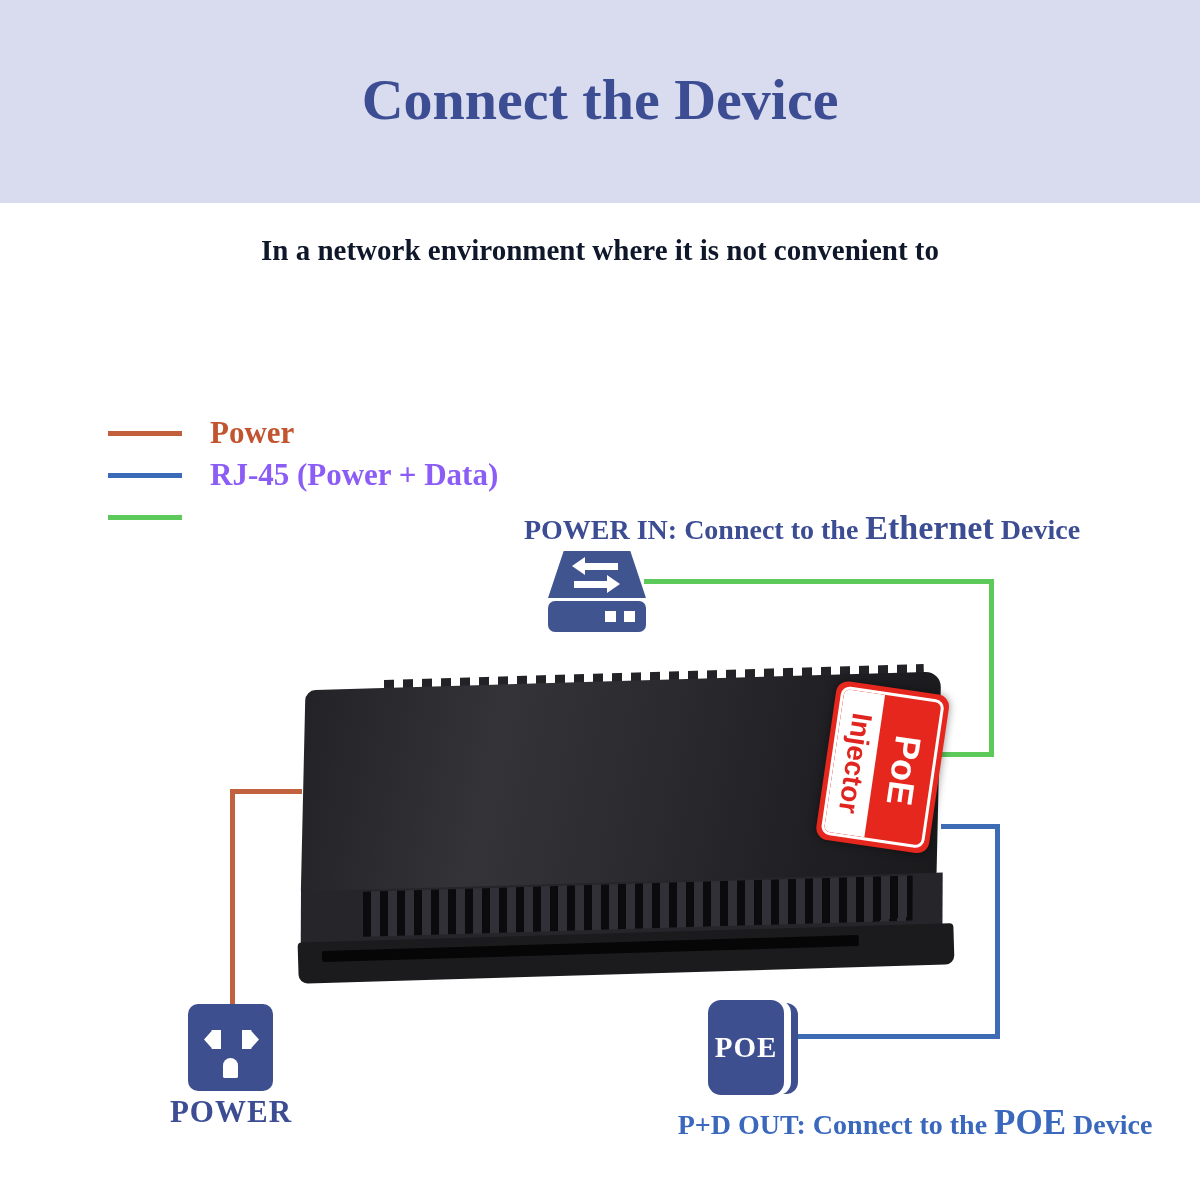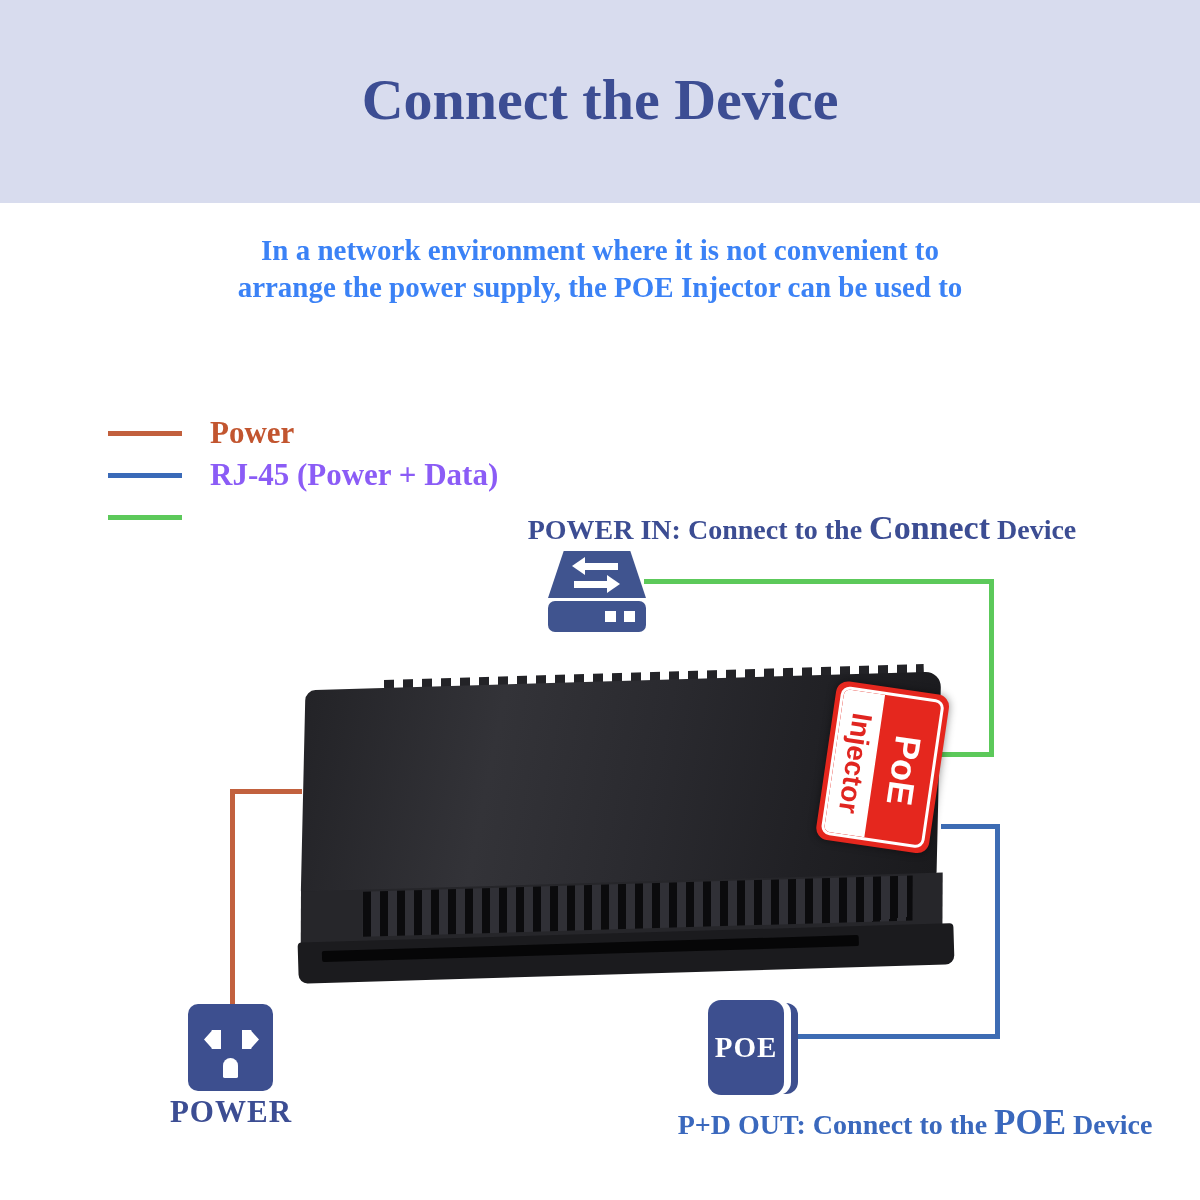--- a/index.html
+++ b/index.html
@@ -6,21 +6,21 @@
   .canvas{position:relative;width:1200px;height:1200px;background:#ffffff;overflow:hidden;
           font-family:"Liberation Serif", serif;padding-left:38px;}
 
   
   .header-band{position:absolute;left:0;top:0;width:1200px;height:203px;background:#d8dcee;}
   .page-title{position:absolute;left:0;top:66px;width:1200px;text-align:center;
               font-size:58px;font-weight:bold;color:#3c4d93;letter-spacing:0px;}
 
   
   .intro{position:absolute;left:0;top:232px;width:1200px;text-align:center;
-         font-size:29px;font-weight:bold;color:#3b82f6;line-height:37px;}
+         font-size:29px;font-weight:bold;color:#0f172a;line-height:37px;}
 
   
   .legend{position:absolute;left:108px;top:412px;}
   .legend-row{display:flex;align-items:center;height:42px;}
   .legend-swatch{width:74px;height:5px;margin-right:28px;flex:0 0 auto;}
   .legend-label{font-size:31px;font-weight:bold;white-space:nowrap;}
   .sw-power{background:#c2603d;}
   .sw-pd{background:#3a6ab8;}
   .sw-data{background:#5cc95a;}
   .lb-power{color:#c2552f;}
@@ -118,39 +118,38 @@
 </head>
 <body>
 
 <div class="canvas">
 
   <div class="header-band"></div>
   <div class="page-title">Connect the Device</div>
 
   <div class="intro">
     <div>In a network environment where it is not convenient to</div>
-    <div>arrange the power supply, the POE Injector can be used to</div>
   </div>
 
   <div class="legend">
     <div class="legend-row">
       <span class="legend-swatch sw-power"></span>
       <span class="legend-label lb-power">Power</span>
     </div>
     <div class="legend-row">
       <span class="legend-swatch sw-pd"></span>
       <span class="legend-label lb-pd">RJ-45 (Power + Data)</span>
     </div>
     <div class="legend-row">
       <span class="legend-swatch sw-data"></span>
     </div>
   </div>
 
   <div class="data-in-label">
-    <span>POWER IN: Connect to the </span><span class="big">Connect</span><span> Device</span>
+    <span>POWER IN: Connect to the </span><span class="big">Ethernet</span><span> Device</span>
   </div>
 
   <div class="line l-orange orange-h"></div>
   <div class="line l-orange orange-v"></div>
   <div class="line l-green green-h1"></div>
   <div class="line l-green green-v"></div>
   <div class="line l-green green-h2"></div>
   <div class="line l-blue blue-h1"></div>
   <div class="line l-blue blue-v"></div>
   <div class="line l-blue blue-h2"></div>

